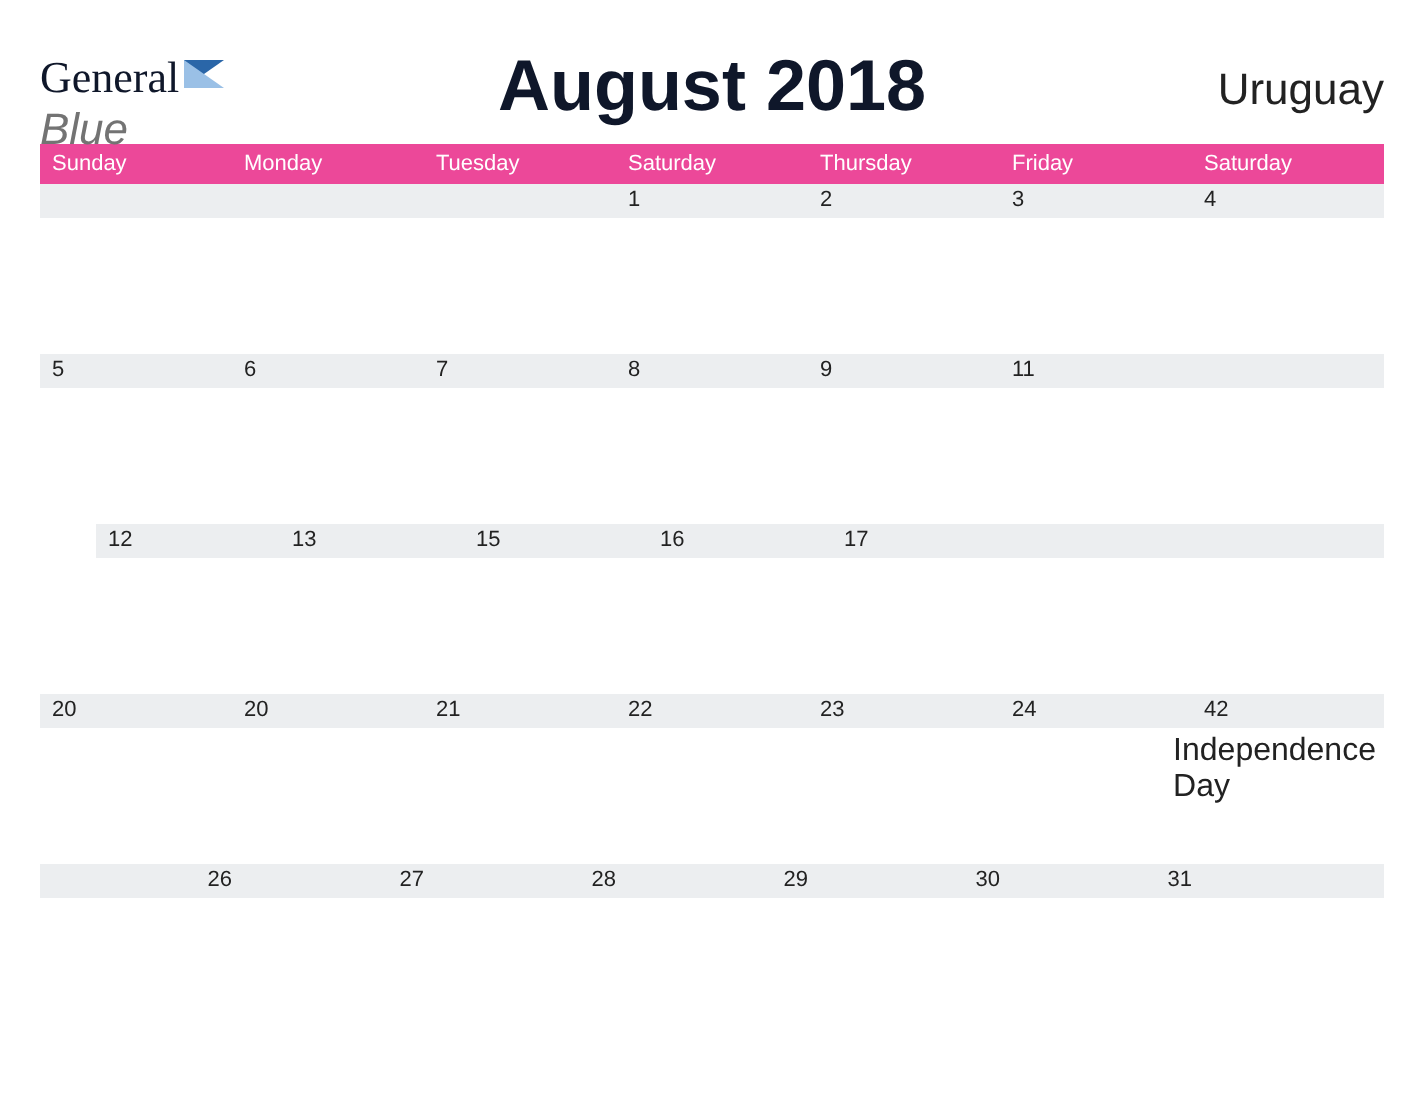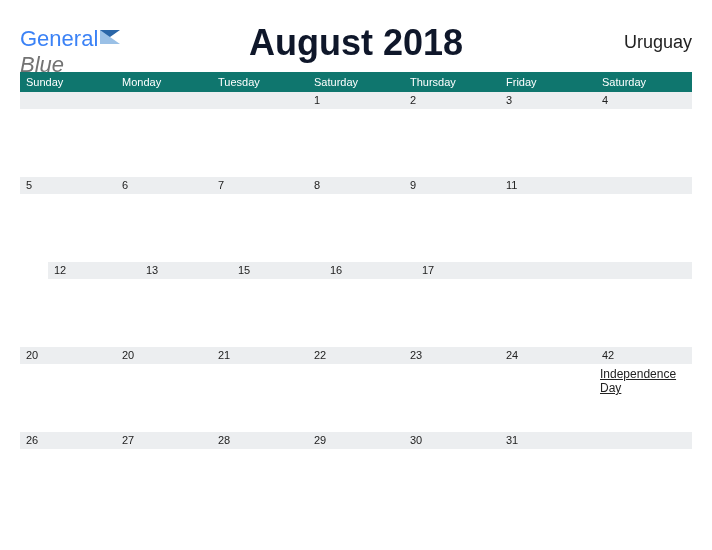--- a/index.html
+++ b/index.html
@@ -17,21 +17,21 @@
     margin-bottom: 6px;
   }
   .logo {
     position: absolute;
     left: 0;
     top: 8px;
     font-size: 22px;
     font-weight: 400;
     color: #333;
   }
-  .logo .brand-general { color: #3b82f6; }
+  .logo .brand-general { color: #0f172a; font-family: Liberation Serif, serif; }
   .logo .brand-blue { color: #737373; font-style: italic; font-weight: 500; }
   .logo .flag {
     display: inline-block;
     width: 20px;
     height: 14px;
     margin-left: 2px;
     position: relative;
     vertical-align: 2px;
   }
   .logo .flag::before {
@@ -56,30 +56,30 @@
     top: 4px;
     transform: translateX(-50%);
     font-size: 36px;
     font-weight: 700;
     color: #0f172a;
   }
   .locale {
     position: absolute;
     right: 0;
     top: 14px;
-    font-size: 18px;
+    font-size: 22px;
     color: #222;
   }
   .calendar {
     width: 100%;
   }
   .dayhead {
     display: grid;
     grid-template-columns: repeat(7, 1fr);
-    background: #0f766e;
+    background: #ec4899;
     color: #fff;
     height: 20px;
     font-size: 11px;
     align-items: center;
   }
   .dayhead div {
     padding-left: 6px;
   }
   .weeks {
     width: 100%;
@@ -106,24 +106,23 @@
     grid-template-columns: repeat(7,1fr);
     border-bottom: 0;
   }
   .body .slot {
     position: relative;
     font-size: 10px;
     color: #222;
     padding: 2px 4px;
   }
   .event {
-    font-size: 12px;
+    font-size: 16px;
     color: #222;
     margin-top: 1px;
-    text-decoration: underline;
   }
 </style>
 </head>
 <body>
 
 <div class="header">
   <div class="logo">
     <span class="brand-general">General</span><span class="flag"></span><br>
     <span class="brand-blue">Blue</span>
   </div>
@@ -274,21 +273,21 @@
           </div>
         <div class="slot">
             <div class="event"></div>
           </div>
         <div class="slot">
             <div class="event">Independence Day</div>
           </div>
       </div>
     </div>
 
-    <div class="week" style="display:block;">
+    <div class="week" style="display:block;text-align:right;">
       <div class="daterow">
         <div class="dnum">26</div>
         <div class="dnum">27</div>
         <div class="dnum">28</div>
         <div class="dnum">29</div>
         <div class="dnum">30</div>
         <div class="dnum">31</div>
         <div class="dnum"></div>
       </div>
       <div class="body">

